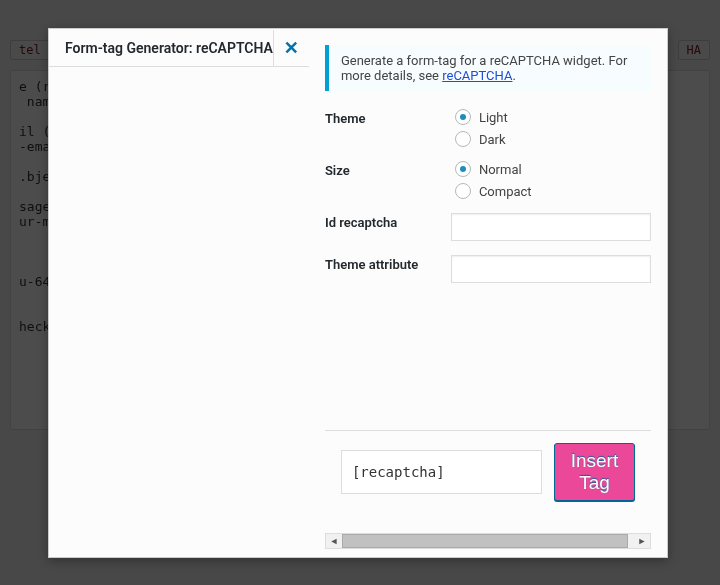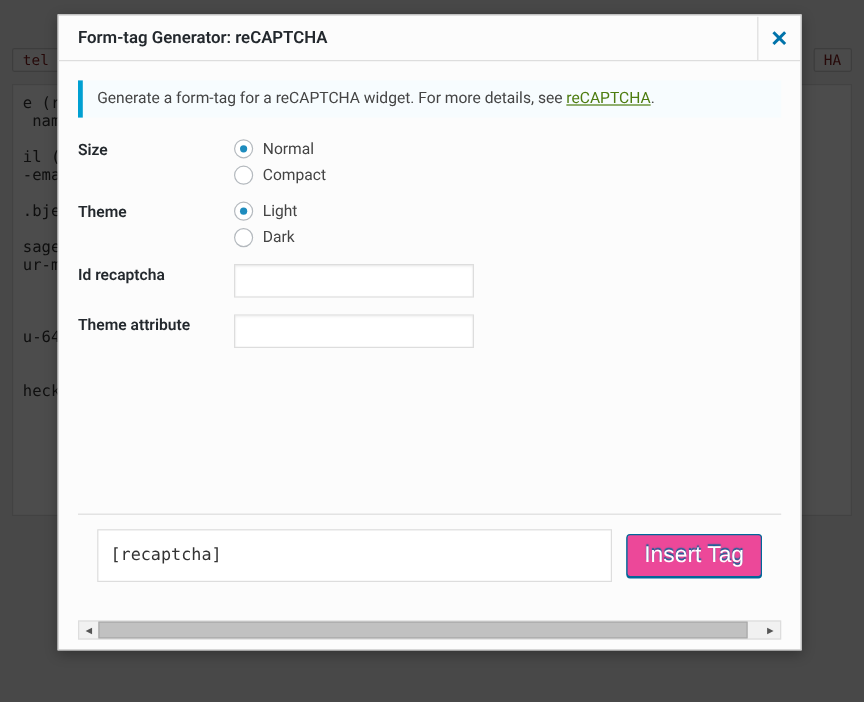--- a/index.html
+++ b/index.html
@@ -45,29 +45,29 @@
   white-space: pre;
   overflow: hidden;
 }
 .dim-overlay {
   position: absolute;
   top: 0; left: 0; right: 0; bottom: 0;
   background: rgba(0,0,0,0.7);
 }
 .modal {
   position: absolute;
-  top: 12px;
+  top: 28px;
   left: 48px;
   width: 620px;
   height: 530px;
   background: #fcfcfc;
   border: 1px solid #ccc;
   box-shadow: 0 3px 10px rgba(0,0,0,0.3);
   display: flex;
-  flex-direction: column;
+  flex-direction: row;
 }
 .modal-header {
   display: flex;
   align-items: center;
   justify-content: space-between;
   padding: 0 0 0 16px;
   border-bottom: 1px solid #ddd;
   height: 38px;
 }
 .modal-title {
@@ -96,21 +96,21 @@
 }
 .info-box {
   border-left: 4px solid #00a0d2;
   background: #f7fcfe;
   padding: 8px 12px;
   margin-bottom: 18px;
   font-size: 13px;
   color: #444;
 }
 .info-box a {
-  color: #4d7c0f;
+  color: #1d4ed8;
   text-decoration: underline;
 }
 .form-table {
   width: 100%;
 }
 .form-row {
   display: flex;
   align-items: flex-start;
   margin-bottom: 14px;
 }
@@ -263,50 +263,50 @@
       <span>✕</span>
     </div>
   </div>
 
   <div class="modal-body">
     <div class="info-box">
       <span>Generate a form-tag for a reCAPTCHA widget. For more details, see </span><a href="#">reCAPTCHA</a><span>.</span>
     </div>
 
     <div class="form-table">
+
+      <div class="form-row">
+        <div class="form-label">Theme</div>
+        <div class="form-control radio-group">
+          <label class="radio-item">
+            <span class="radio checked"></span>
+            <span>Light</span>
+          </label>
+          <label class="radio-item">
+            <span class="radio"></span>
+            <span>Dark</span>
+          </label>
+        </div>
+      </div>
 
       <div class="form-row">
         <div class="form-label">Size</div>
         <div class="form-control radio-group">
           <label class="radio-item">
             <span class="radio checked"></span>
             <span>Normal</span>
           </label>
           <label class="radio-item">
             <span class="radio"></span>
             <span>Compact</span>
           </label>
         </div>
       </div>
 
       <div class="form-row">
-        <div class="form-label">Theme</div>
-        <div class="form-control radio-group">
-          <label class="radio-item">
-            <span class="radio checked"></span>
-            <span>Light</span>
-          </label>
-          <label class="radio-item">
-            <span class="radio"></span>
-            <span>Dark</span>
-          </label>
-        </div>
-      </div>
-
-      <div class="form-row">
         <div class="form-label">Id recaptcha</div>
         <div class="form-control">
           <input class="text-input" type="text" value="" style="">
         </div>
       </div>
 
       <div class="form-row">
         <div class="form-label">Theme attribute</div>
         <div class="form-control">
           <input class="text-input" type="text" value="" style="">

